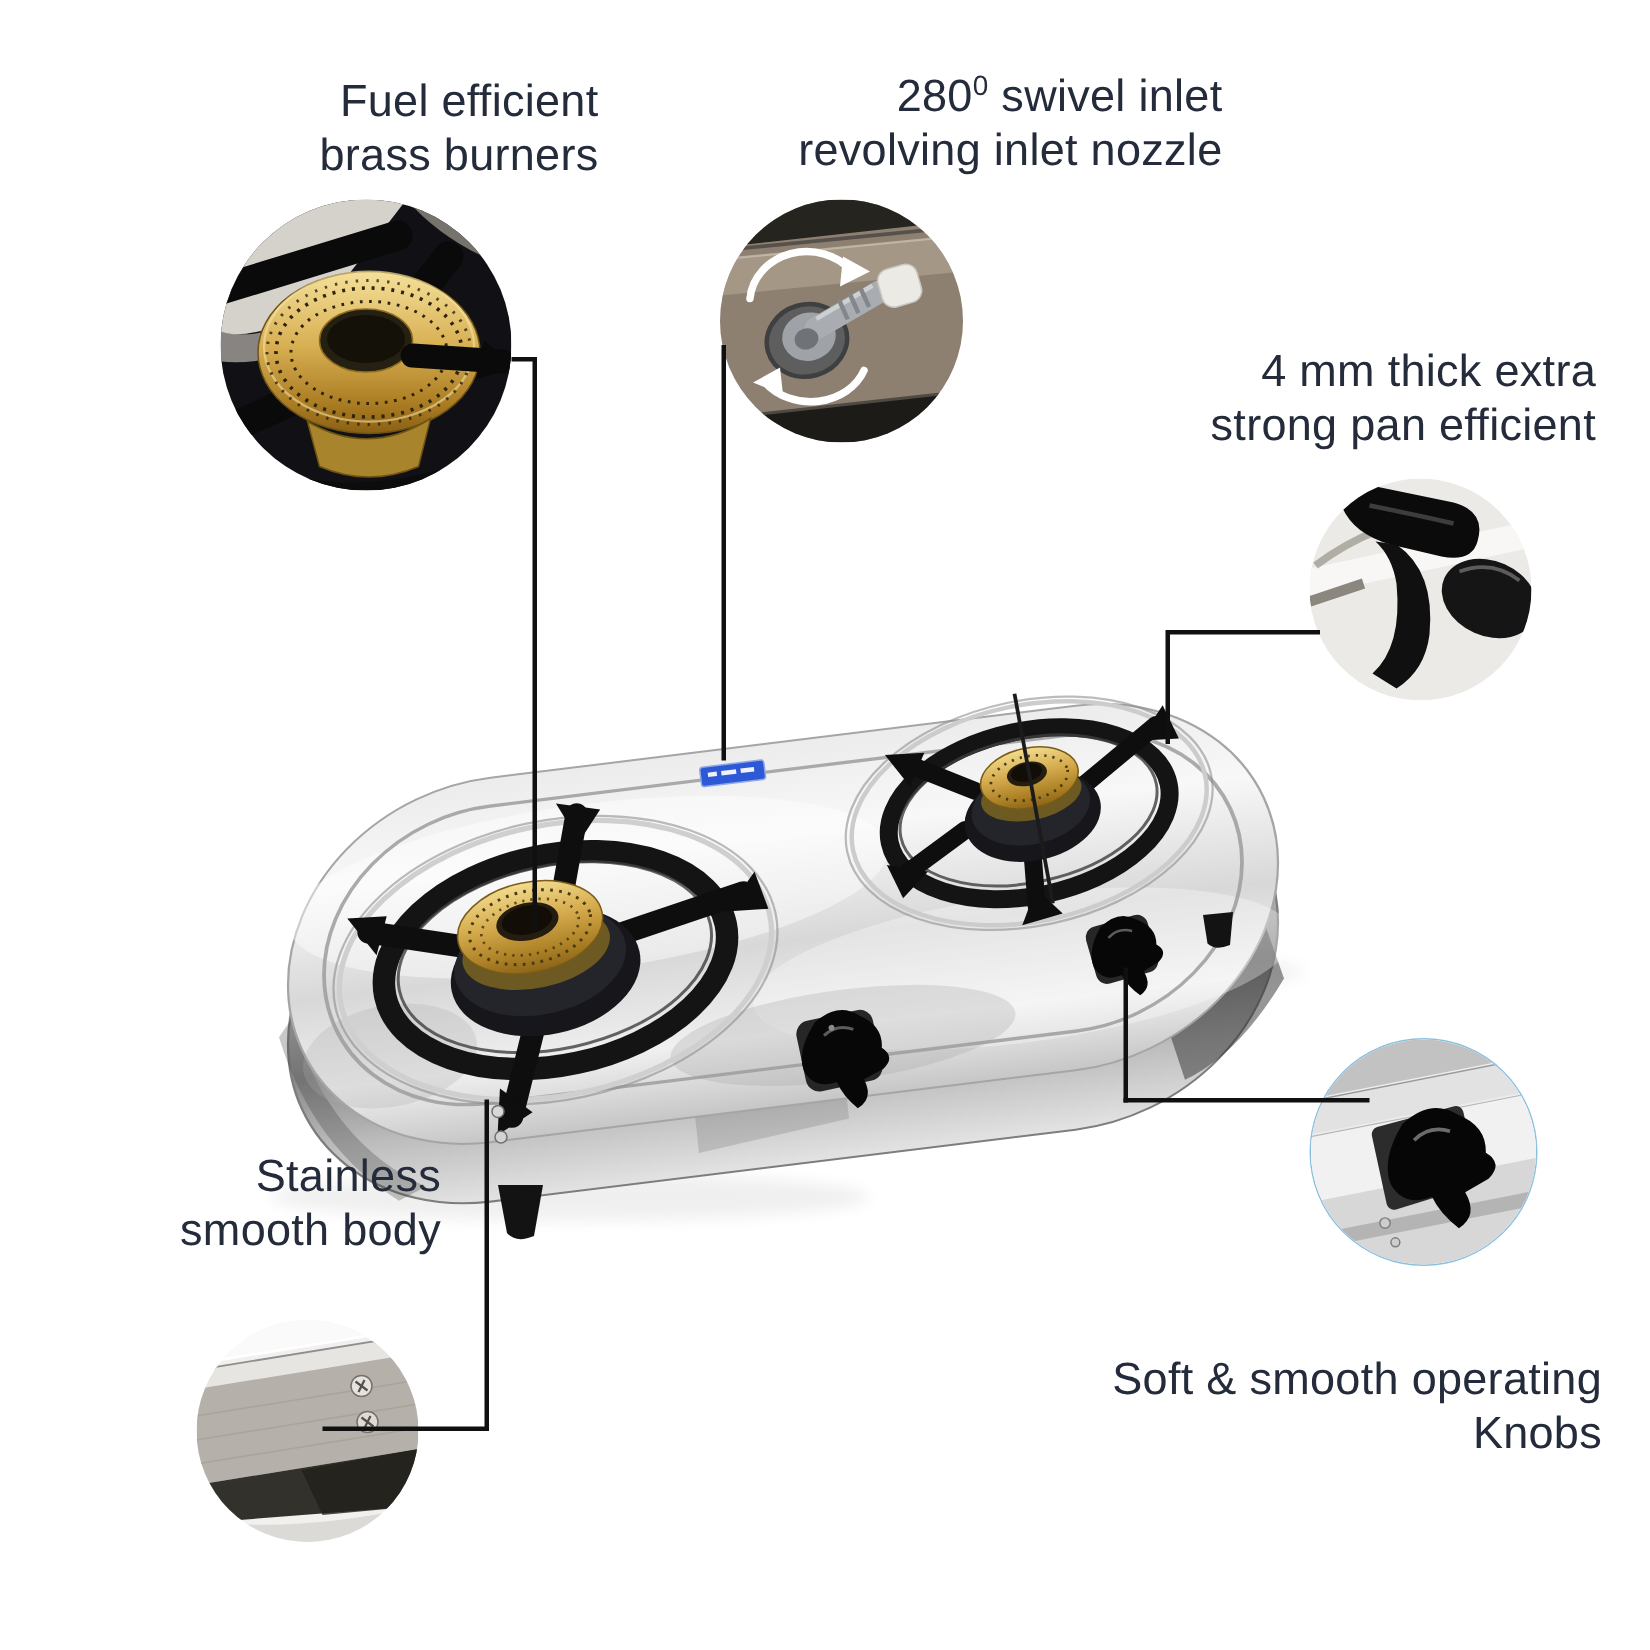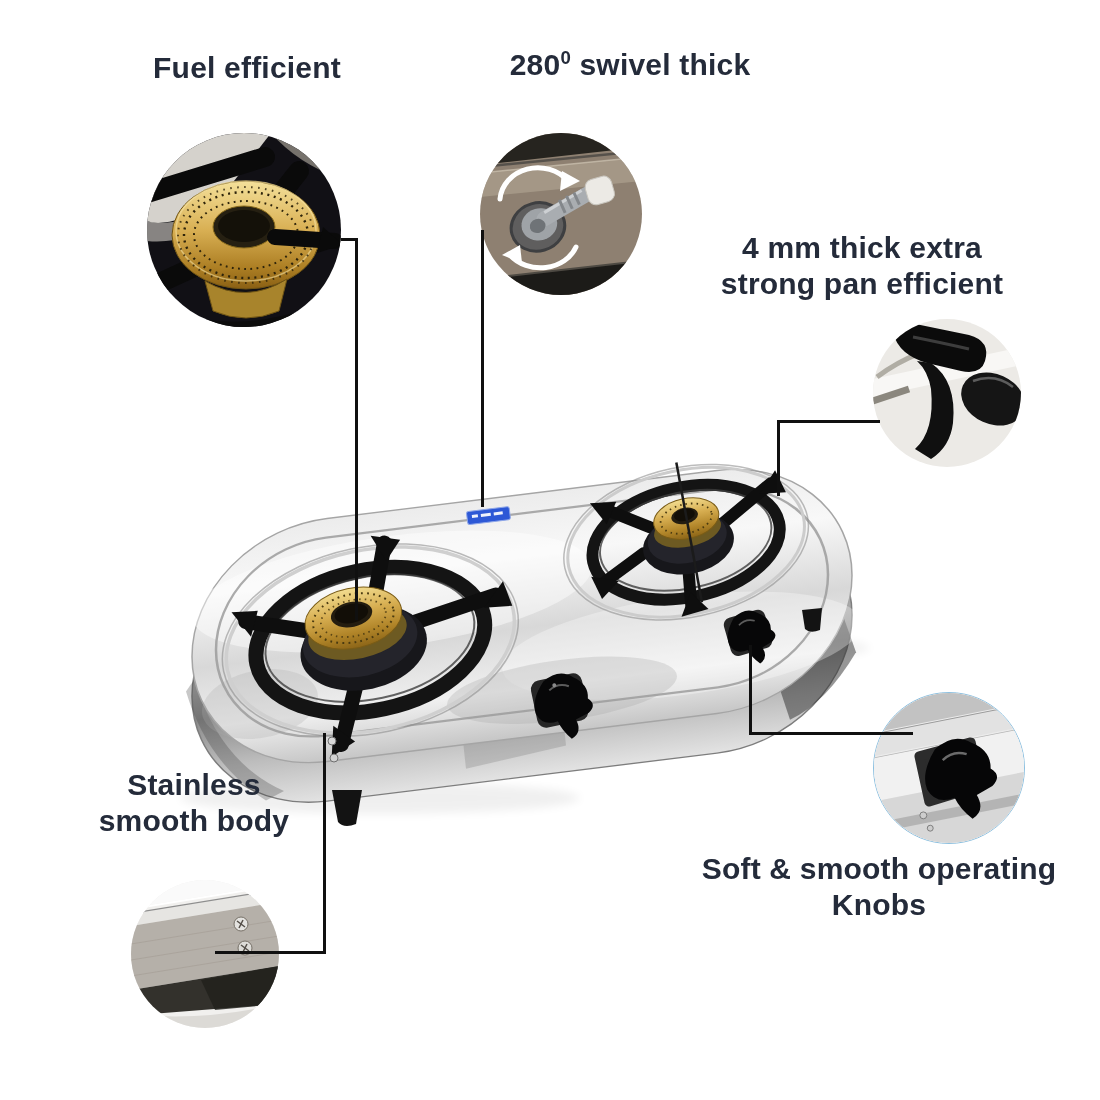--- a/index.html
+++ b/index.html
@@ -1,19 +1,19 @@
 <!DOCTYPE html>
 <html><head>
 <meta charset="utf-8">
 <style>
   html,body{margin:0;padding:0;background:#fff;}
   .stage{position:relative;width:1100px;height:1100px;background:#ffffff;overflow:hidden;
          font-family:"Liberation Sans","DejaVu Sans",sans-serif;}
-  .label{position:absolute;text-align:center;color:#242b3a;font-size:30px;line-height:36px;
-         font-weight:700;letter-spacing:.2px;}
+  .label{position:absolute;text-align:right;color:#242b3a;font-size:30px;line-height:36px;
+         font-weight:400;letter-spacing:.2px;}
   .label sup{font-size:.62em;vertical-align:super;line-height:0;}
   .line{position:absolute;background:#101010;}
   .inset{position:absolute;border-radius:50%;overflow:hidden;box-sizing:border-box;}
   .inset svg{display:block;width:100%;height:100%;}
   .stove-svg{position:absolute;left:0;top:0;}
 </style>
 </head>
 <body>
 
 <div class="stage">
@@ -283,34 +283,36 @@
   <div class="line" style="left:777px;top:420px;width:3px;height:76px;"></div>
 
   <div class="line" style="left:749px;top:645px;width:3px;height:90px;"></div>
   <div class="line" style="left:749px;top:732px;width:164px;height:3px;"></div>
 
   <div class="line" style="left:323px;top:733px;width:3px;height:221px;"></div>
   <div class="line" style="left:215px;top:951px;width:111px;height:3px;"></div>
 
   <div class="label" style="left:95px;top:50px;width:304px;">
     <div>Fuel efficient</div>
+    <div>brass burners</div>
   </div>
 
   <div class="label" style="left:445px;top:47px;width:370px;">
-    <div><span>280</span><sup>0</sup><span> swivel thick</span></div>
-  </div>
-
-  <div class="label" style="left:700px;top:230px;width:324px;">
+    <div><span>280</span><sup>0</sup><span> swivel inlet</span></div>
+    <div>revolving inlet nozzle</div>
+  </div>
+
+  <div class="label" style="left:740px;top:230px;width:324px;">
     <div>4 mm thick extra</div>
     <div>strong pan efficient</div>
   </div>
 
   <div class="label" style="left:94px;top:767px;width:200px;">
     <div>Stainless</div>
     <div>smooth body</div>
   </div>
 
-  <div class="label" style="left:690px;top:851px;width:378px;">
+  <div class="label" style="left:690px;top:902px;width:378px;">
     <div>Soft &amp; smooth operating</div>
     <div>Knobs</div>
   </div>
 
 </div>
 
 </body></html>

